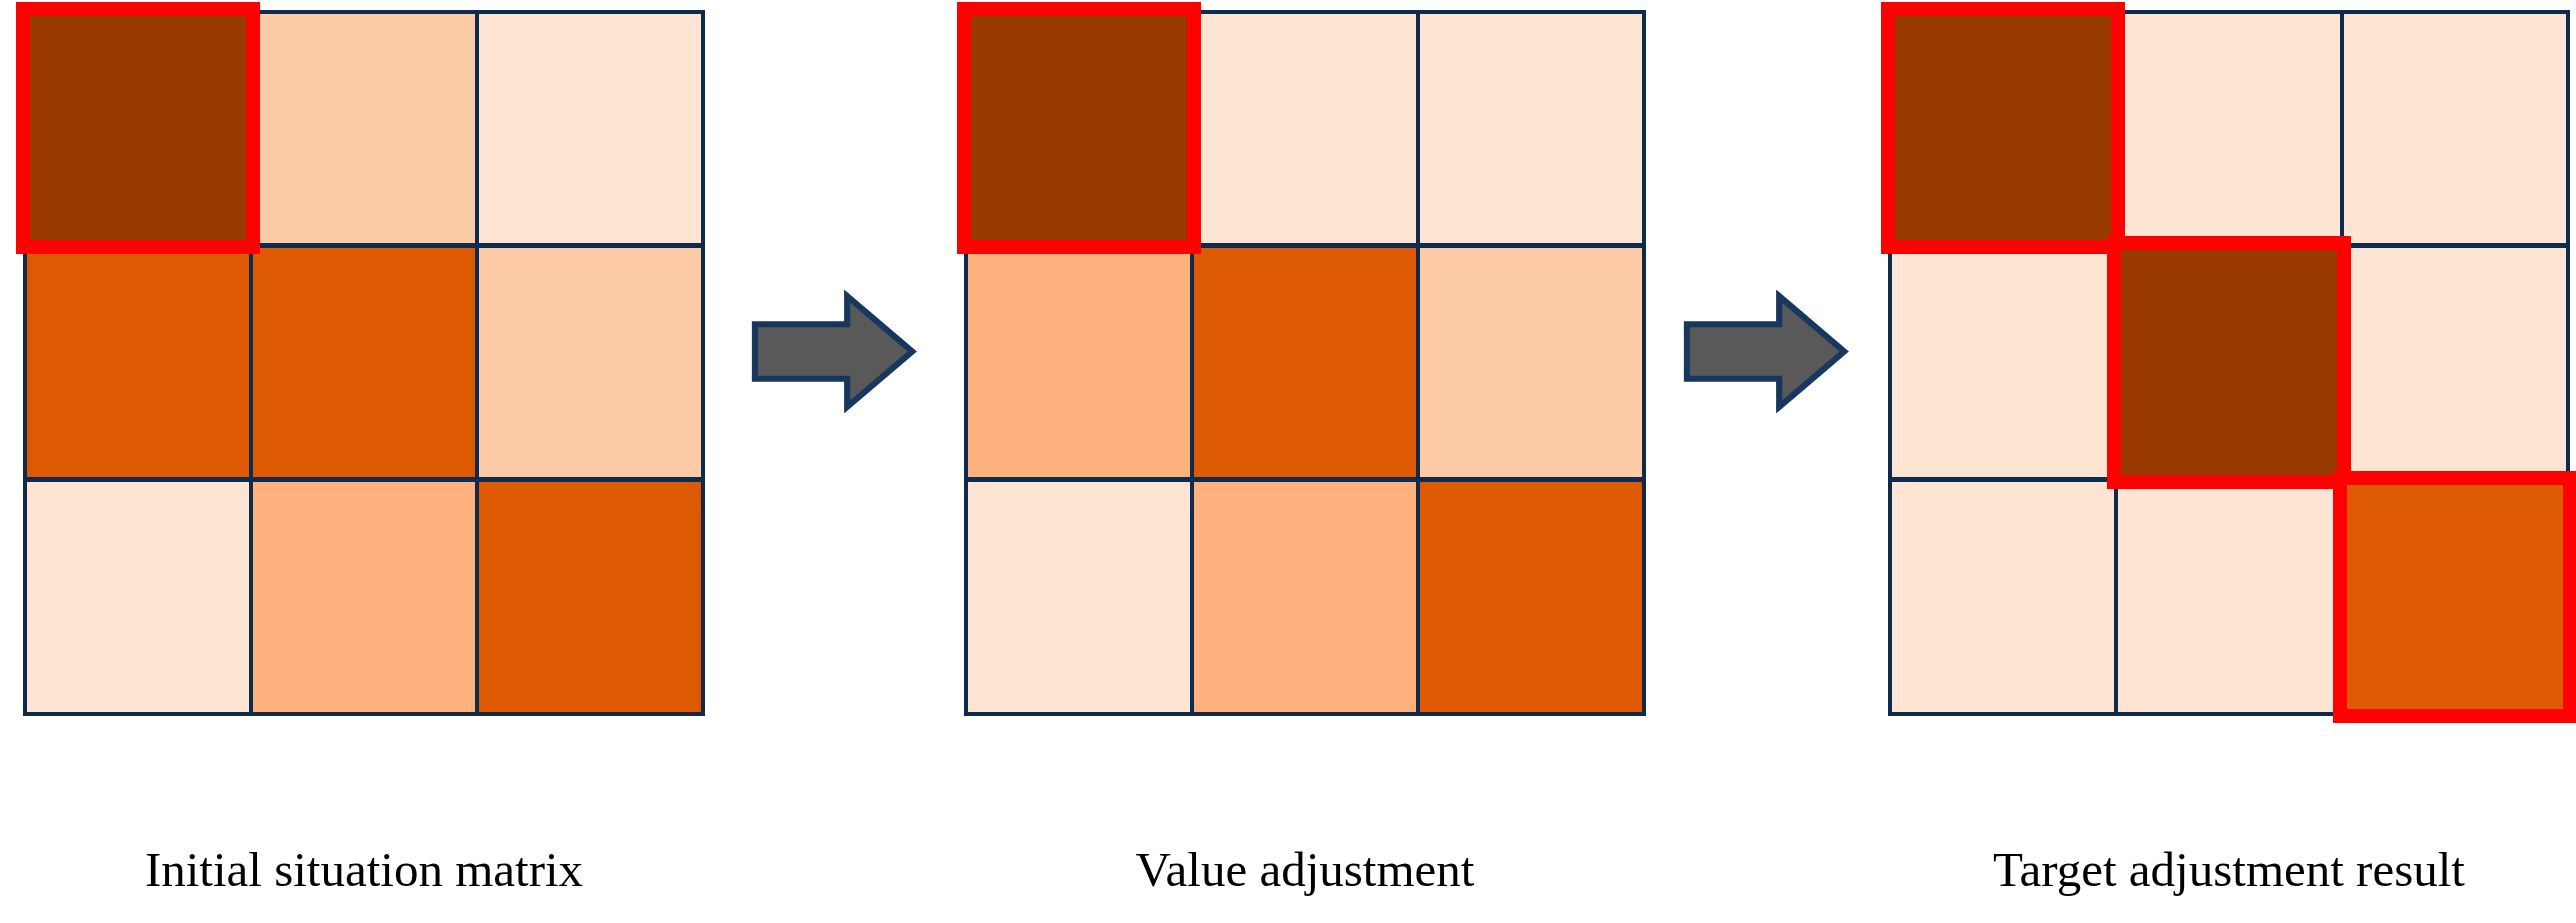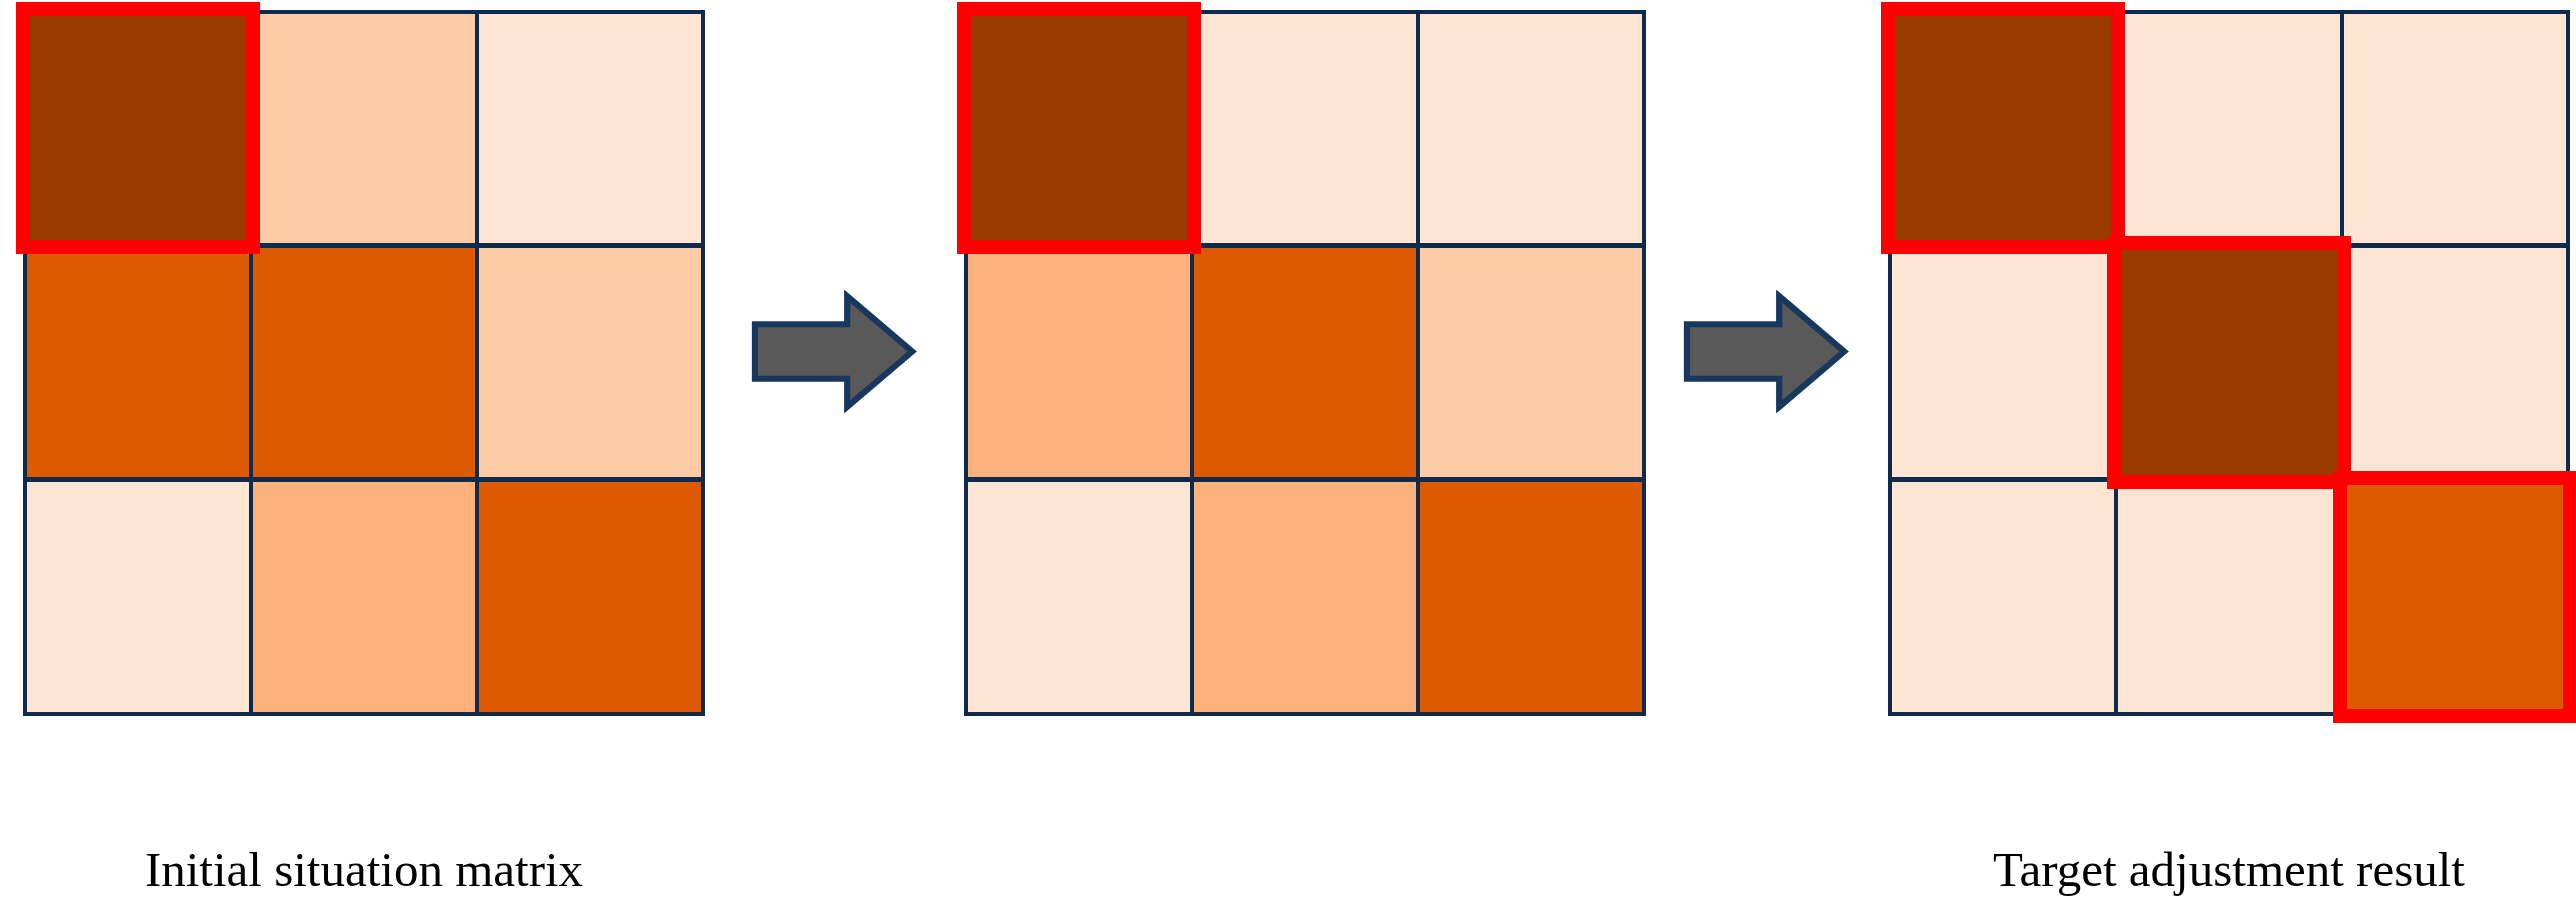--- a/index.html
+++ b/index.html
@@ -107,17 +107,18 @@
       <div class="cell" style="background: rgb(253, 228, 211);"></div>
       <div class="cell highlight" style="background: rgb(153, 58, 0);"></div>
       <div class="cell" style="background: rgb(253, 228, 211);"></div>
       <div class="cell" style="background: rgb(253, 228, 211);"></div>
       <div class="cell" style="background: rgb(253, 228, 211);"></div>
       <div class="cell highlight" style="background: rgb(222, 90, 2);"></div>
     </div>
 
   <div class="matrix-label label-1">Initial situation matrix</div>
 
+  <div class="matrix-label label-2">Value adjustment</div>
 
   <div class="matrix-label label-3">Target adjustment result</div>
 
 </div>
 
 
 </body></html>

